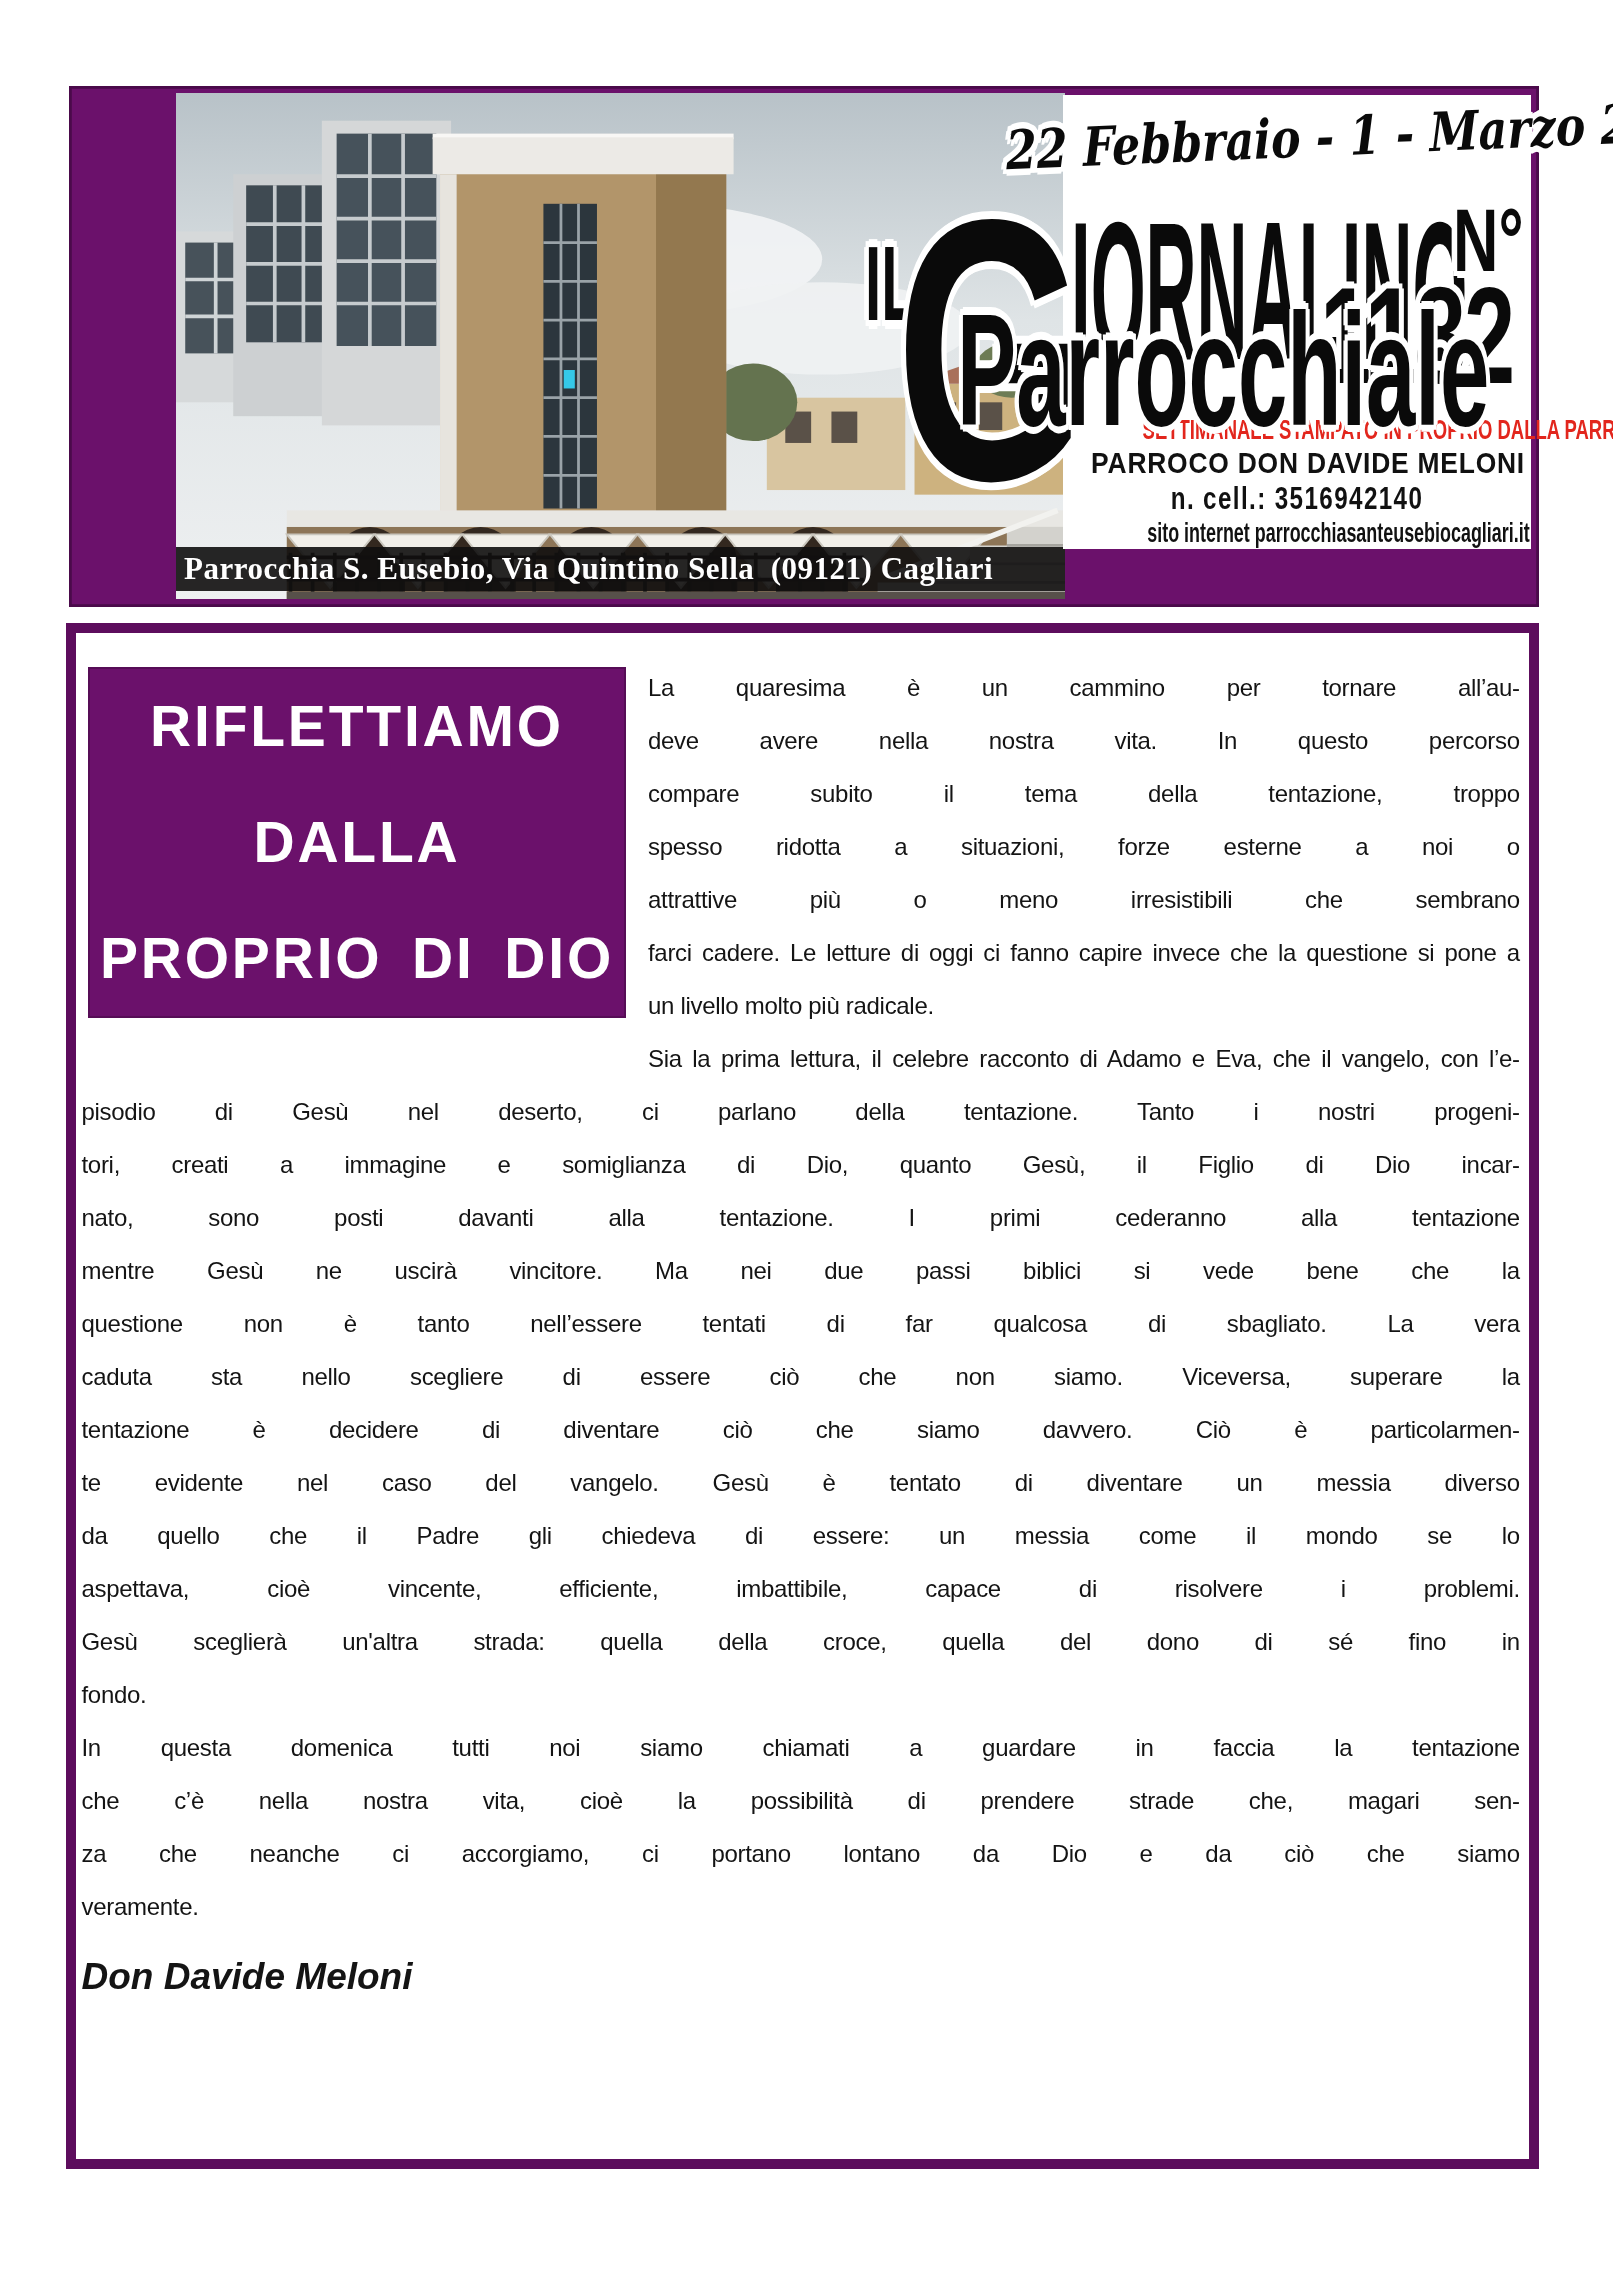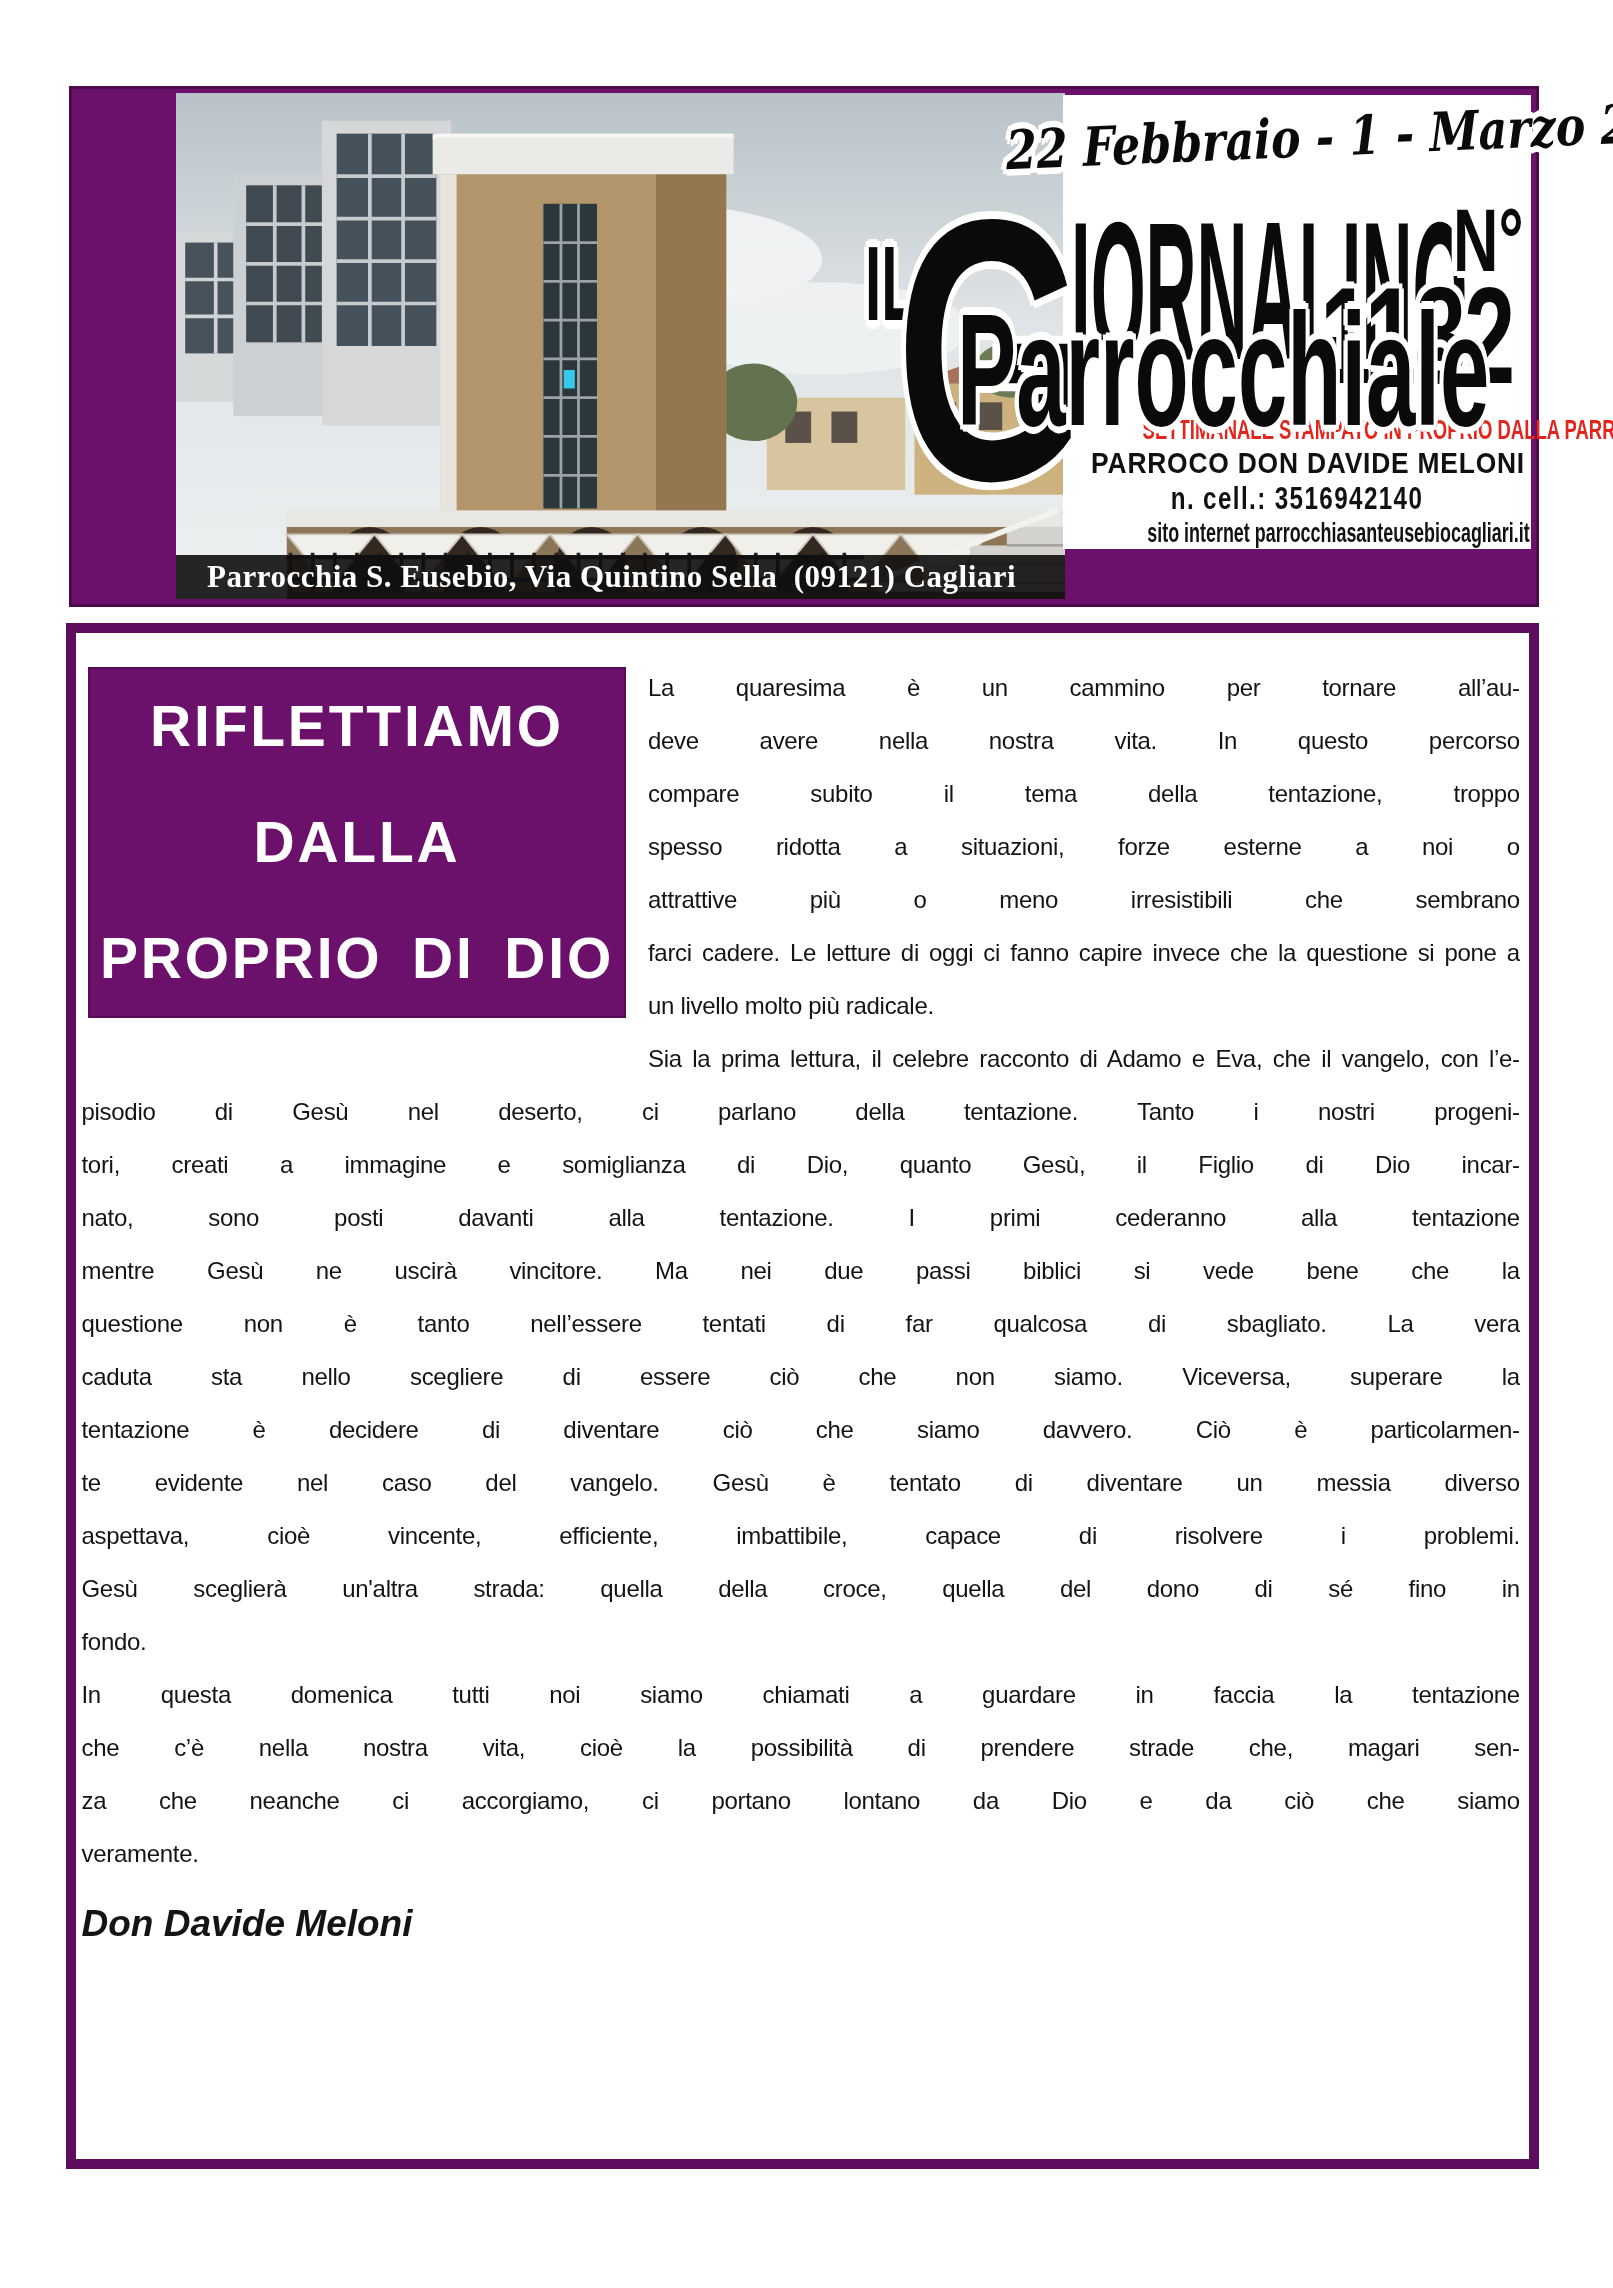--- a/index.html
+++ b/index.html
@@ -4,23 +4,23 @@
 <style>
   html,body{margin:0;padding:0;background:#fff;}
   .page{position:relative;width:1613px;height:2289px;background:#ffffff;overflow:hidden;
         font-family:"Liberation Sans",sans-serif;}
 
   
   .band{position:absolute;left:69px;top:86px;width:1470px;height:521px;
         background:#6b116b;box-shadow:inset 0 0 0 2.8px #4a0a4a;}
   .photo{position:absolute;left:107px;top:6.5px;width:889px;height:506px;overflow:hidden;background:#dfe4e6;}
   .photo svg{display:block;width:100%;height:100%;}
-  .caption{position:absolute;left:0;bottom:0;width:100%;height:44px;line-height:44px;
+  .caption{position:absolute;left:0;bottom:8px;width:100%;height:44px;line-height:44px;
            background:rgba(16,14,14,.90);color:#fff;font-family:"Liberation Serif",serif;
-           font-weight:bold;font-size:31px;padding-left:31px;box-sizing:border-box;
+           font-weight:bold;font-size:31px;padding-left:8px;box-sizing:border-box;
            white-space:pre;letter-spacing:0.5px;}
   .mastbox{position:absolute;left:994px;top:9.2px;width:468px;height:454px;background:#ffffff;}
   .contact{position:absolute;left:0;top:319px;width:100%;text-align:center;color:#111;}
   .contact>div{white-space:nowrap;transform-origin:50% 50%;}
   .red   {color:#e2261d;font-weight:bold;font-size:28px;line-height:31px;transform:scaleX(.66);}
   .parroco{font-weight:bold;font-size:30px;line-height:35px;letter-spacing:0.9px;transform:scaleX(.88);}
   .cell  {font-weight:bold;font-size:31px;line-height:37px;letter-spacing:1.8px;transform:scaleX(.78);}
   .sito  {font-weight:bold;font-size:28px;line-height:31px;transform:scaleX(.64);}
 
   
@@ -176,20 +176,21 @@
           <div class="bline">un livello molto più radicale.</div>
           <div class="bline just">Sia la prima lettura, il celebre racconto di Adamo e Eva, che il vangelo, con l’e-</div>
           <div class="bline just">pisodio di Gesù nel deserto, ci parlano della tentazione. Tanto i nostri progeni-</div>
           <div class="bline just">tori, creati a immagine e somiglianza di Dio, quanto Gesù, il Figlio di Dio incar-</div>
           <div class="bline just">nato, sono posti davanti alla tentazione. I primi cederanno alla tentazione</div>
           <div class="bline just">mentre Gesù ne uscirà vincitore. Ma nei due passi biblici si vede bene che la</div>
           <div class="bline just">questione non è tanto nell’essere tentati di far qualcosa di sbagliato. La vera</div>
           <div class="bline just">caduta sta nello scegliere di essere ciò che non siamo. Viceversa, superare la</div>
           <div class="bline just">tentazione è decidere di diventare ciò che siamo davvero. Ciò è particolarmen-</div>
           <div class="bline just">te evidente nel caso del vangelo. Gesù è tentato di diventare un messia diverso</div>
+          <div class="bline just">da quello che il Padre gli chiedeva di essere: un messia come il mondo se lo</div>
           <div class="bline just">aspettava, cioè vincente, efficiente, imbattibile, capace di risolvere i problemi.</div>
           <div class="bline just">Gesù sceglierà un'altra strada: quella della croce, quella del dono di sé fino in</div>
           <div class="bline">fondo.</div>
           <div class="bline just">In questa domenica tutti noi siamo chiamati a guardare in faccia la tentazione</div>
           <div class="bline just">che c’è nella nostra vita, cioè la possibilità di prendere strade che, magari sen-</div>
           <div class="bline just">za che neanche ci accorgiamo, ci portano lontano da Dio e da ciò che siamo</div>
           <div class="bline">veramente.</div>
         </div>
 
       <div class="signature">Don Davide Meloni</div>

